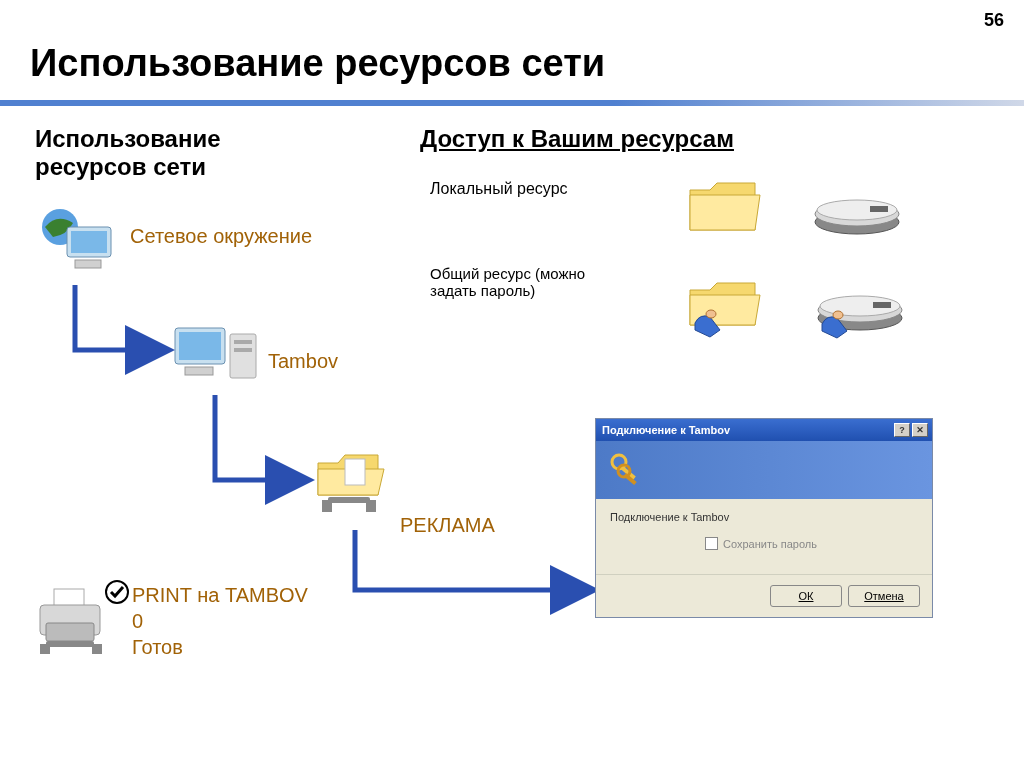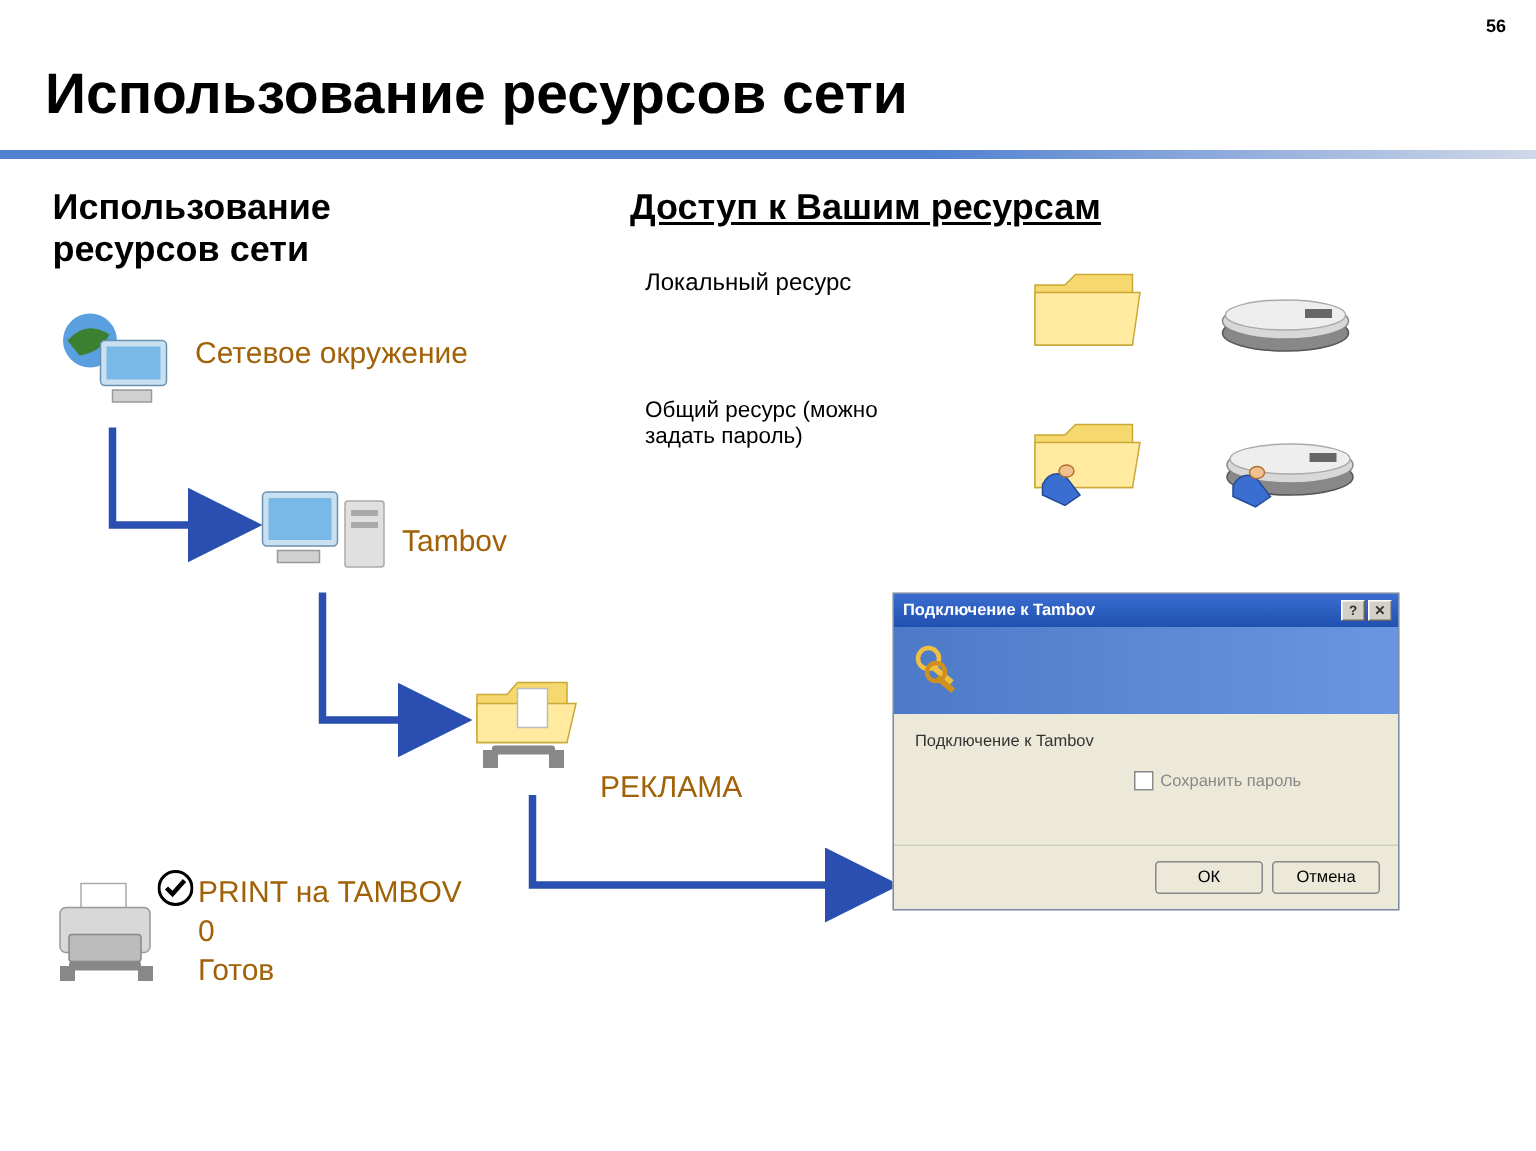--- a/index.html
+++ b/index.html
@@ -9,21 +9,21 @@
     height: 767px;
     background: #fff;
     font-family: Arial, sans-serif;
     position: relative;
     overflow: hidden;
   }
   .page-number {
     position: absolute;
     top: 10px;
     right: 20px;
-    font-size: 12px;
+    font-size: 18px;
     font-weight: bold;
     color: #000;
   }
   .main-title {
     position: absolute;
     top: 42px;
     left: 30px;
     font-size: 38px;
     font-weight: bold;
     color: #000;
@@ -72,21 +72,21 @@
   
   svg.arrows {
     position: absolute;
     top: 0; left: 0;
     width: 1024px; height: 767px;
     pointer-events: none;
   }
   
   .dialog {
     position: absolute;
-    top: 395px;
+    top: 418px;
     left: 595px;
     width: 338px;
     border: 1px solid #7a8aa8;
     background: #ece9d8;
     font-size: 11px;
   }
   .dialog-title {
     height: 22px;
     background: linear-gradient(to bottom, #3a6ed0, #2050b0);
     color: #fff;
@@ -157,36 +157,36 @@
     font-size: 8px;
   }
   .textbox { position: relative; }
   .cursor {
     width: 1px; height: 14px; background: #000;
   }
   .checkbox-row {
     display: flex;
     align-items: center;
     margin-left: 95px;
-    margin-bottom: 26px;
+    margin-bottom: 14px;
     gap: 5px;
     color: #888;
-    justify-content: center;
   }
   .checkbox {
     width: 13px; height: 13px;
     border: 1px solid #888;
     background: #fff;
   }
   .dialog-buttons {
     border-top: 1px solid #d0d0c0;
     padding: 10px 12px;
     display: flex;
     justify-content: flex-end;
     gap: 6px;
+    text-decoration: underline;
   }
   .btn {
     width: 72px; height: 22px;
     background: #ece9d8;
     border: 1px solid #888;
     border-radius: 3px;
     font-size: 11px;
     display: flex;
     align-items: center;
     justify-content: center;

